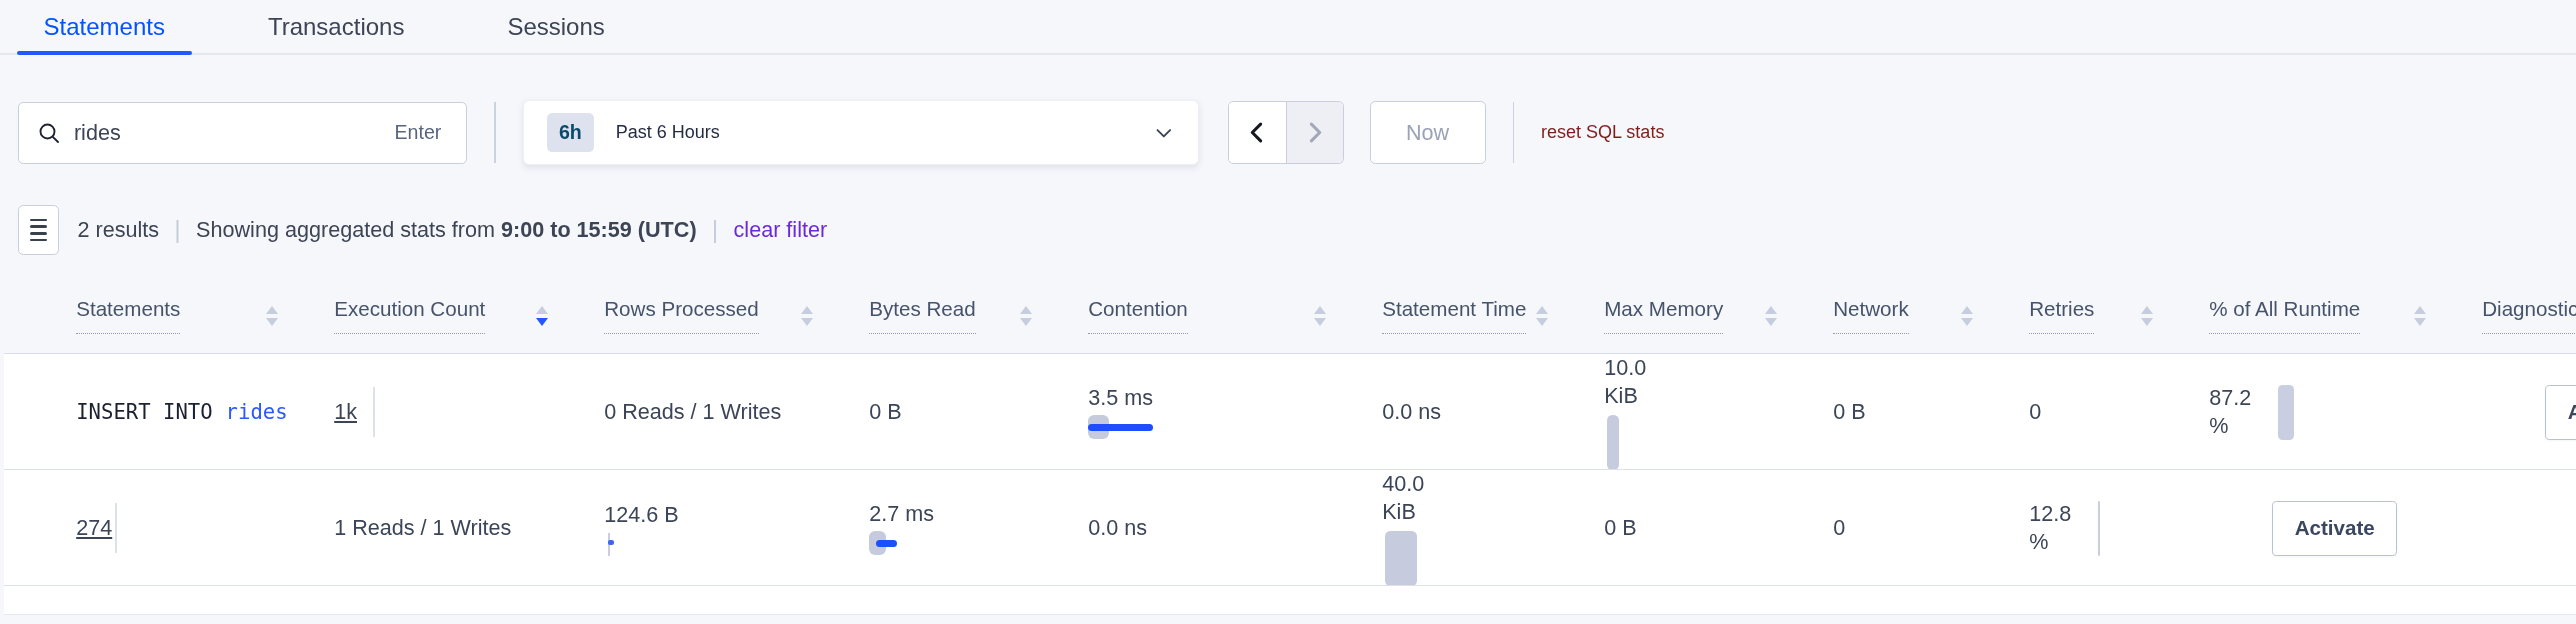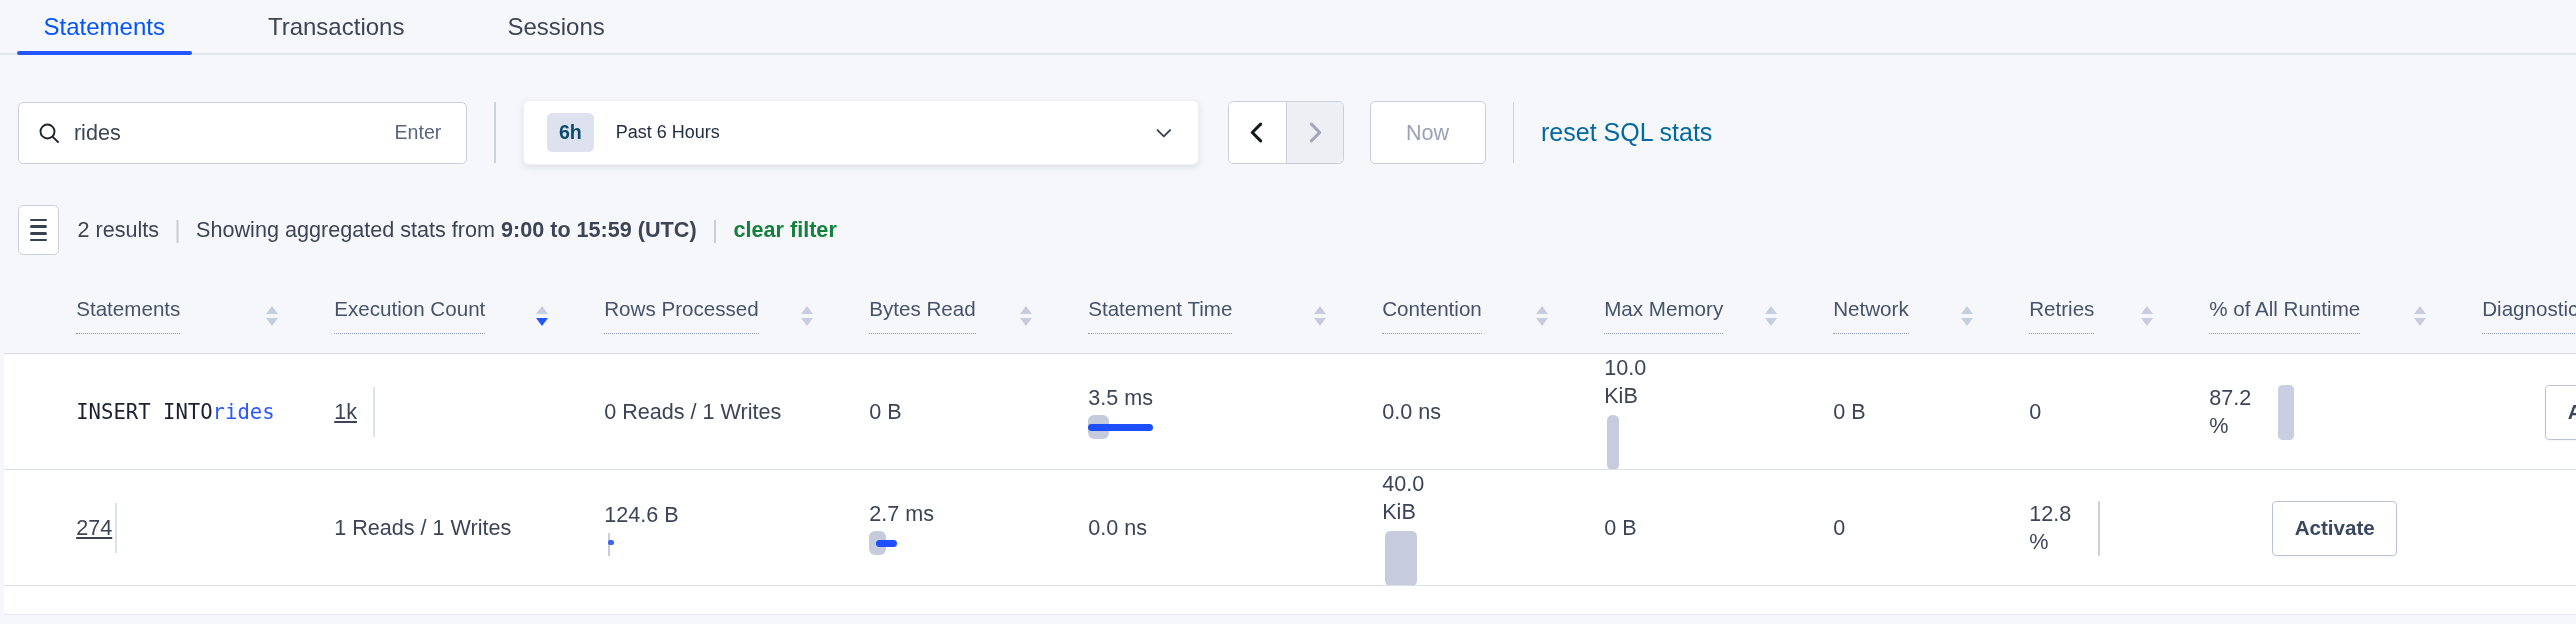--- a/index.html
+++ b/index.html
@@ -35,29 +35,29 @@
   .time-label { font-size:18px; font-weight:500; color:#232d42; margin-left:21.6px; }
   .time-caret { margin-left:auto; }
 
   .arrow-group { display:flex; margin-left:29px; height:63px; border:1px solid #c8cede; border-radius:5.2px; overflow:hidden; background:#fff; }
   .arrow-btn { width:57px; display:flex; align-items:center; justify-content:center; cursor:pointer; }
   .arrow-btn.prev { background:#fff; }
   .arrow-btn.next { background:#edeff4; border-left:1px solid #c8cede; cursor:default; }
 
   .now-btn { margin-left:26px; height:63px; width:116px; background:#fff; border:1px solid #c8cede; border-radius:5.2px; display:flex; align-items:center; justify-content:center; font-size:21.6px; color:#9aa3b5; cursor:default; }
 
-  .reset-link { font-size:25px; color:#0369a1; cursor:pointer; }
+  .reset-link { font-size:18px; color:#7f1d1d; cursor:pointer; }
 
   
   .results-bar { display:flex; align-items:center; padding-left:18px; margin-top:39px; height:52px; font-size:21.6px; color:#3c4455; }
   .cols-btn { width:41px; height:50px; background:#fff; border:1px solid #c8cede; border-radius:5.2px; display:flex; flex-direction:column; align-items:center; justify-content:center; gap:4.1px; cursor:pointer; margin-right:18.5px; }
   .cols-btn i { width:17.5px; height:2.6px; background:#39414f; border-radius:1.5px; }
   .rb-sep { color:#c3cbd9; margin:0 15.5px; font-size:23px; }
   .showing b { font-weight:700; }
-  .clear-link { color:#15803d; font-weight:700; cursor:pointer;text-align:center; }
+  .clear-link { color:#6d28d9; font-weight:400; cursor:pointer;text-align:center; }
 
   
   .card { margin-left:4.1px; width:2707px; margin-top:41px; }
   .grid { display:grid; grid-template-columns:258px 270px 265px 219px 294px 222px 229px 196px 180px 273px 200px; padding-left:68px; align-items:center; }
 
   .thead { position:relative; padding-bottom:19.6px; }
   .thead::after { content:""; position:absolute; left:0; bottom:0; width:2674px; border-bottom:1.5px solid #d8dde8; }
   .th { display:flex; align-items:center; justify-content:space-between; padding:0 52px 0 4.1px; cursor:pointer; }
   .th.last { padding-right:23px; }
   .th-label { font-size:20.6px; color:#47536b; line-height:24px; padding-bottom:12.4px; border-bottom:1.5px dotted #919cb4; white-space:nowrap; }
@@ -66,21 +66,21 @@
   .tri.up { border-bottom:8.2px solid #c5cdde; }
   .tri.down { border-top:8.2px solid #c5cdde; }
   .tri.down.active { border-top-color:#2457ff; }
 
   .rows { background:#fff; padding-bottom:28px; border-bottom:1px solid #e6e9f1; }
   .tr { position:relative; min-height:109px; }
   .tr::after { content:""; position:absolute; left:0; bottom:0; width:2674px; border-bottom:1.5px solid #dbe0eb; }
   .td { padding-left:4.1px; font-size:21.6px; color:#3b4557; line-height:28px; }
 
   .td-stmt { font-family:"DejaVu Sans Mono", monospace; font-size:20.6px; color:#1b2130; cursor:pointer; white-space:nowrap; }
-  .td-stmt .kw { margin-right:0; }
+  .td-stmt .kw { margin-right:13px; }
   .td-stmt .obj { color:#2b59ff; }
 
   .td-exec { position:relative;text-decoration:underline; }
   .exec-axis { position:absolute; left:43px; top:50%; transform:translateY(-50%); width:1.5px; height:50px; background:#dde1ea; }
 
   .narrow { display:inline-block; }
   .w150 { width:77px; }
   .w120 { width:61px; }
 
   .time-label-sm { display:block; }
@@ -201,28 +201,28 @@
         </span>
     </div>
     <div class="th">
       <span class="th-label">Bytes Read</span>
       <span class="sort">
           <i class="tri up"></i>
           <i class="tri down"></i>
         </span>
     </div>
     <div class="th">
+      <span class="th-label">Contention</span>
+      <span class="sort">
+          <i class="tri up"></i>
+          <i class="tri down"></i>
+        </span>
+    </div>
+    <div class="th">
       <span class="th-label">Statement Time</span>
-      <span class="sort">
-          <i class="tri up"></i>
-          <i class="tri down"></i>
-        </span>
-    </div>
-    <div class="th">
-      <span class="th-label">Contention</span>
       <span class="sort">
           <i class="tri up"></i>
           <i class="tri down"></i>
         </span>
     </div>
     <div class="th">
       <span class="th-label">Max Memory</span>
       <span class="sort">
           <i class="tri up"></i>
           <i class="tri down"></i>

